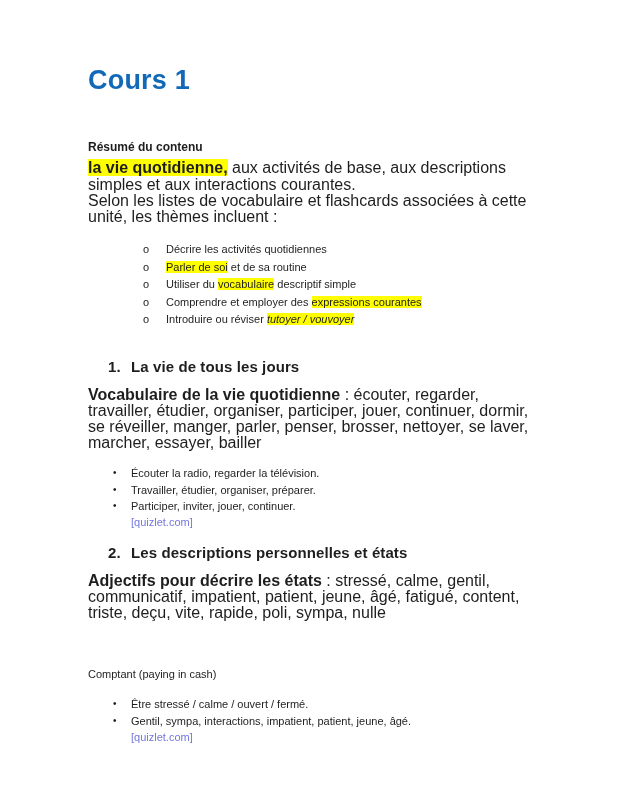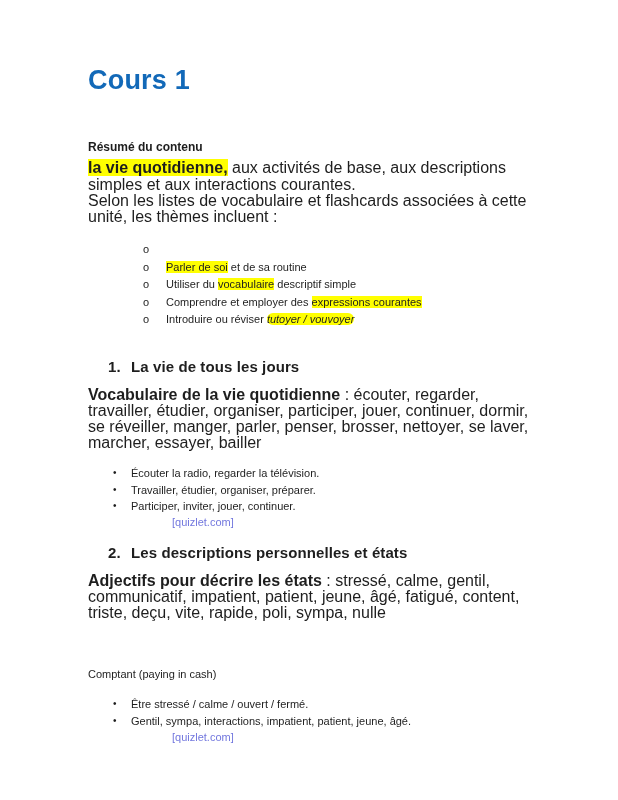--- a/index.html
+++ b/index.html
@@ -31,21 +31,21 @@
     font-size: 12px;
     line-height: 1.3;
     font-weight: 700;
   }
   .body-par {
     margin: 0;
     font-size: 16px;
     line-height: 16.2px;
   }
   .b { font-weight: 700; }
-  .i { font-style: italic; border-radius: 6px; }
+  .i { font-style: italic; }
   .hl { background: var(--highlight, #ffff00); }
   .o-list { margin: 16px 0 0 0; }
   .o-item {
     display: flex;
     font-size: 11px;
     line-height: 17.5px;
   }
   .o-marker {
     flex: 0 0 23px;
     margin-left: 55px;
@@ -75,21 +75,20 @@
   .bullet-text { flex: 1; }
   .link-line {
     margin-left: 43px;
     font-size: 11px;
     line-height: 16.3px;
   }
   .quizlet-link {
     color: var(--link, #7277de);
     text-decoration: none;
     cursor: pointer;
-    margin-left: 41px;
   }
   .note-par {
     margin: 45px 0 0 0;
     font-size: 11px;
     line-height: 16.2px;
   }
 </style>
 </head>
 <body>
 
@@ -98,20 +97,21 @@
   <h1 class="doc-title">Cours 1</h1>
 
   <h2 class="summary-heading">Résumé du contenu</h2>
 
   <p class="body-par"><span class="b hl">la vie quotidienne,</span><span> aux activités de base, aux descriptions simples et aux interactions courantes.</span></p>
   <p class="body-par">Selon les listes de vocabulaire et flashcards associées à cette unité, les thèmes incluent :</p>
 
   <div class="o-list">
     <div class="o-item">
       <span class="o-marker">o</span>
+      <span class="o-text"><span>Décrire les activités quotidiennes</span></span>
     </div>
     <div class="o-item">
       <span class="o-marker">o</span>
       <span class="o-text"><span class="hl">Parler de soi</span><span> et de sa routine</span></span>
     </div>
     <div class="o-item">
       <span class="o-marker">o</span>
       <span class="o-text"><span>Utiliser du </span><span class="hl">vocabulaire</span><span> descriptif simple</span></span>
     </div>
     <div class="o-item">

